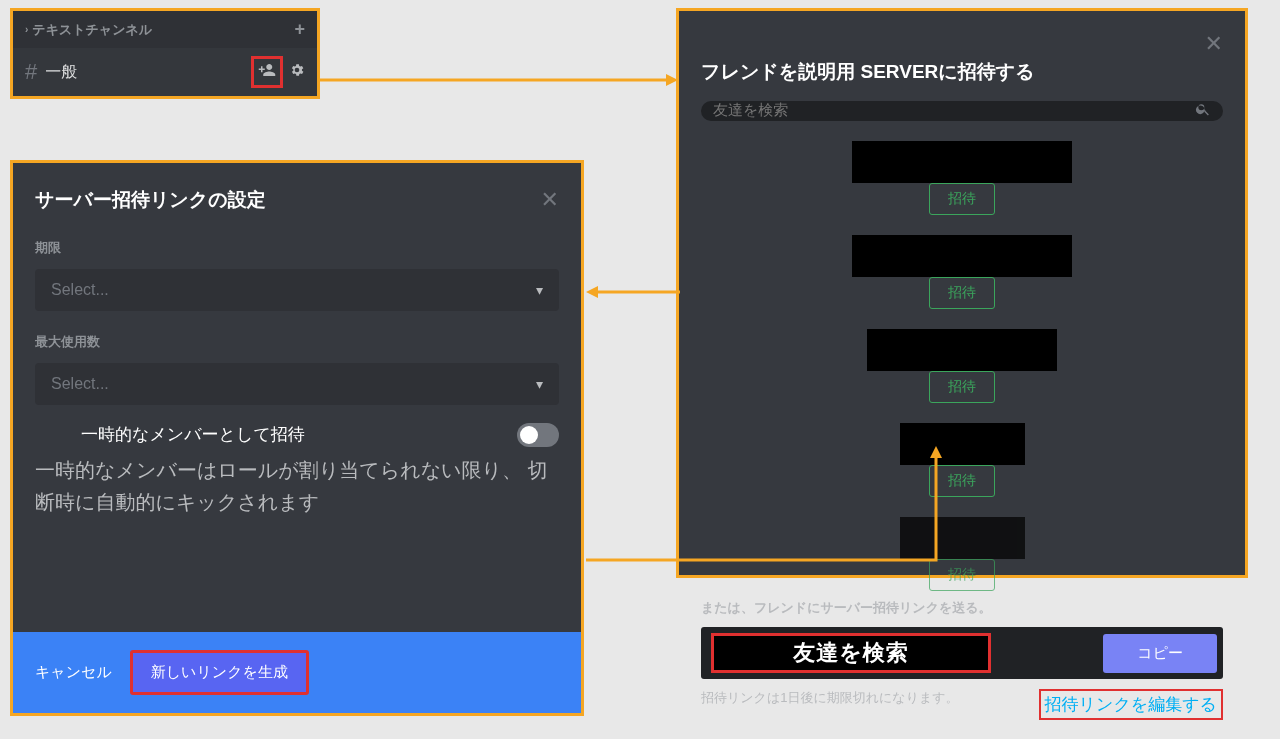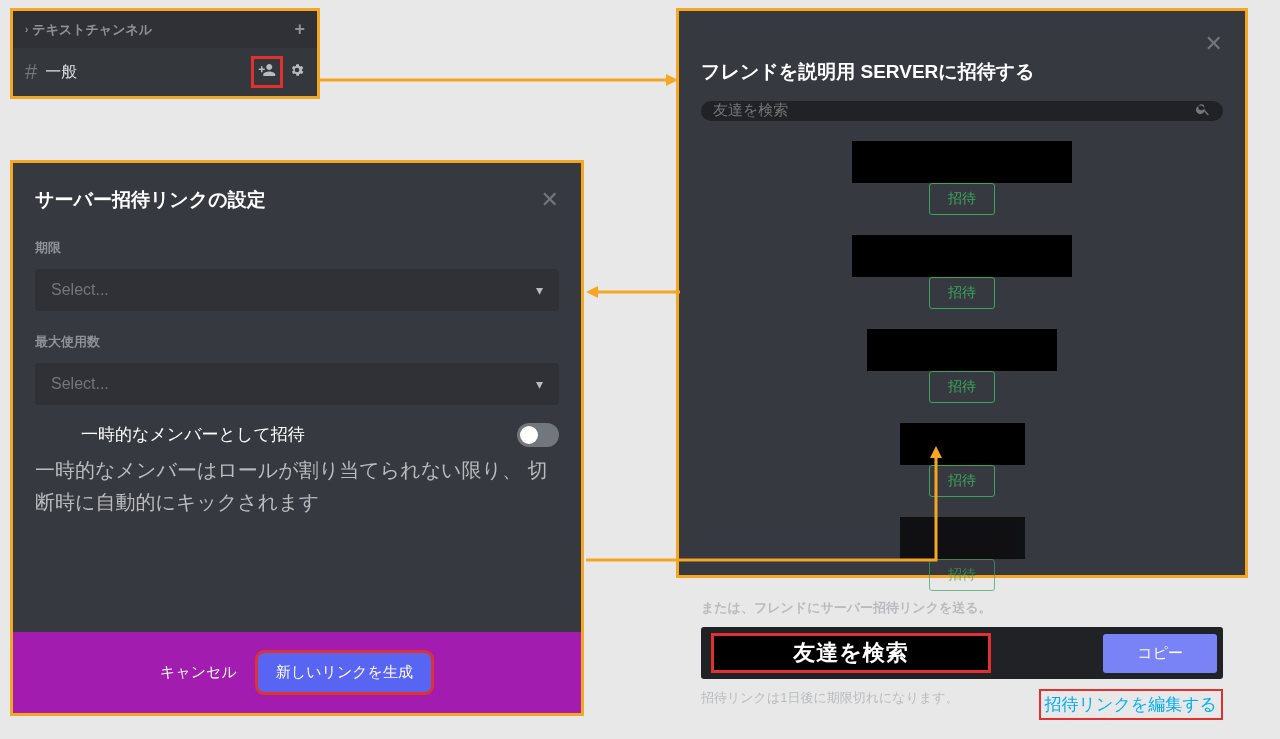--- a/index.html
+++ b/index.html
@@ -65,26 +65,26 @@
     .chev { color:#b9bbbe; font-size: 14px; }
     .toggle-row { padding: 4px 22px; display:flex; justify-content:space-between; align-items:flex-start;margin-left:46px; }
     .toggle-title { font-size: 17px; color:#fff; margin-bottom:4px;}
     .toggle-desc { font-size:20px; color:#b9bbbe; line-height:1.6; padding:0 22px;}
     .switch {
       width: 42px; height:24px; background:#72767d; border-radius:12px; position:relative; flex-shrink:0;
     }
     .switch::after { content:""; position:absolute; left:3px; top:3px; width:18px; height:18px; background:#fff; border-radius:50%; }
     .pb-footer {
       position:absolute; bottom:0; left:0; right:0;
-      background:#a21caf; padding: 18px 22px;
-      display:flex; justify-content:center; align-items:center; gap: 18px;
+      background:#3b82f6; padding: 18px 22px;
+      display:flex; justify-content:flex-start; align-items:center; gap: 18px;
     }
     .cancel { color:#fff; font-size:15px; }
     .primary-btn {
-      background:#5865f2; color:#fff; padding:10px 18px; border-radius:9px;
+      background:#5865f2; color:#fff; padding:10px 18px; border-radius:3px;
       font-size:15px; border:3px solid #e03030;
     }
     
     .panel-c {
       left: 676px; top: 8px;
       width: 572px; height: 570px;
       padding: 0;
       background: #36393f;
     }
     .pc-header { display:flex; justify-content:space-between; padding: 20px 22px 16px; }

